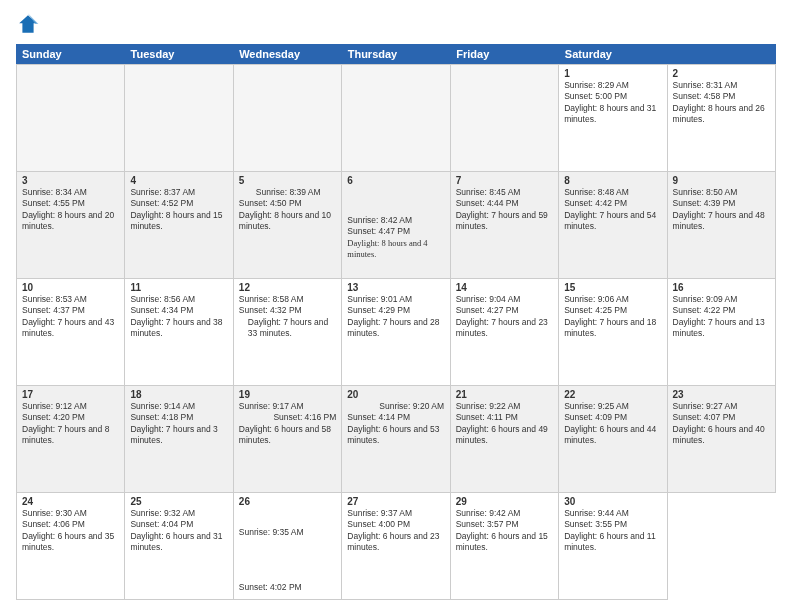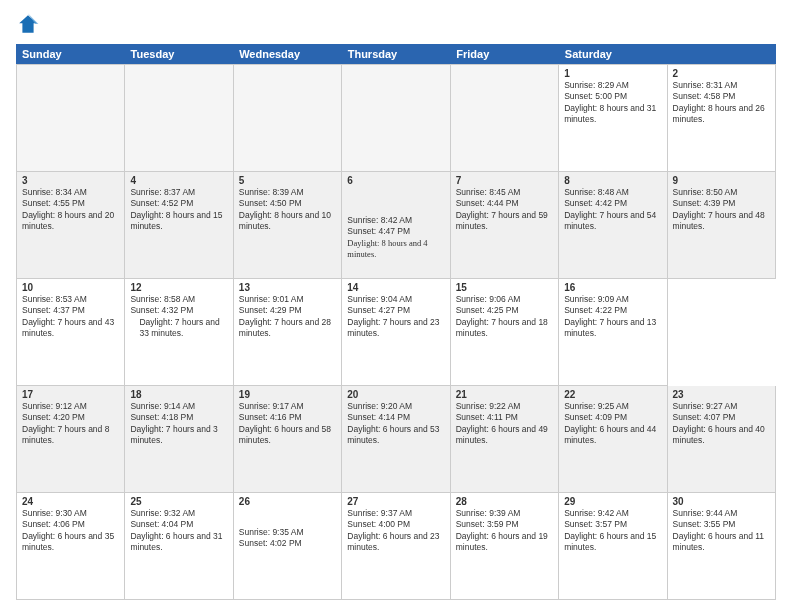--- a/index.html
+++ b/index.html
@@ -156,21 +156,21 @@
             <div style="line-height: 1.35;">Daylight: 8 hours and 20 minutes.</div>
           </div>
           <div class="cal-cell shaded">
             <span class="day-num">4</span>
             <div style="line-height: 1.35;">Sunrise: 8:37 AM</div>
             <div style="line-height: 1.35;">Sunset: 4:52 PM</div>
             <div style="line-height: 1.35;">Daylight: 8 hours and 15 minutes.</div>
           </div>
           <div class="cal-cell shaded">
             <span class="day-num">5</span>
-            <div style="line-height: 1.35;">Sunrise: 8:39 AM</div>
+            <div style="line-height: 1.35; margin-left: 17px;">Sunrise: 8:39 AM</div>
             <div style="line-height: 1.35;">Sunset: 4:50 PM</div>
             <div style="line-height: 1.35;">Daylight: 8 hours and 10 minutes.</div>
           </div>
           <div class="cal-cell shaded">
             <span class="day-num">6</span>
             <div style="line-height: 1.35; margin-top: 29px;">Sunrise: 8:42 AM</div>
             <div style="line-height: 1.35;">Sunset: 4:47 PM</div>
             <div style="line-height: 1.35; font-family: Liberation Serif, serif;">Daylight: 8 hours and 4 minutes.</div>
           </div>
           <div class="cal-cell shaded">
@@ -193,20 +193,26 @@
           </div>
         </div>
         <div class="cal-row">
           <div class="cal-cell">
             <span class="day-num">10</span>
             <div style="line-height: 1.35;">Sunrise: 8:53 AM</div>
             <div style="line-height: 1.35;">Sunset: 4:37 PM</div>
             <div style="line-height: 1.35;">Daylight: 7 hours and 43 minutes.</div>
           </div>
           <div class="cal-cell">
+            <span class="day-num">11</span>
+            <div style="line-height: 1.35;">Sunrise: 8:56 AM</div>
+            <div style="line-height: 1.35;">Sunset: 4:34 PM</div>
+            <div style="line-height: 1.35;">Daylight: 7 hours and 38 minutes.</div>
+          </div>
+          <div class="cal-cell">
             <span class="day-num">12</span>
             <div style="line-height: 1.35;">Sunrise: 8:58 AM</div>
             <div style="line-height: 1.35;">Sunset: 4:32 PM</div>
             <div style="line-height: 1.35; margin-left: 9px;">Daylight: 7 hours and 33 minutes.</div>
           </div>
           <div class="cal-cell">
             <span class="day-num">13</span>
             <div style="line-height: 1.35;">Sunrise: 9:01 AM</div>
             <div style="line-height: 1.35;">Sunset: 4:29 PM</div>
             <div style="line-height: 1.35;">Daylight: 7 hours and 28 minutes.</div>
@@ -239,26 +245,26 @@
           </div>
           <div class="cal-cell shaded">
             <span class="day-num">18</span>
             <div style="line-height: 1.35;">Sunrise: 9:14 AM</div>
             <div style="line-height: 1.35;">Sunset: 4:18 PM</div>
             <div style="line-height: 1.35;">Daylight: 7 hours and 3 minutes.</div>
           </div>
           <div class="cal-cell shaded">
             <span class="day-num">19</span>
             <div style="line-height: 1.35;">Sunrise: 9:17 AM</div>
-            <div style="line-height: 1.35;">Sunset: 4:16 PM</div>
+            <div style="line-height: 1.35; text-align: right;">Sunset: 4:16 PM</div>
             <div style="line-height: 1.35;">Daylight: 6 hours and 58 minutes.</div>
           </div>
           <div class="cal-cell shaded">
             <span class="day-num">20</span>
-            <div style="line-height: 1.35;">Sunrise: 9:20 AM</div>
+            <div style="line-height: 1.35; margin-left: 32px;">Sunrise: 9:20 AM</div>
             <div style="line-height: 1.35;">Sunset: 4:14 PM</div>
             <div style="line-height: 1.35;">Daylight: 6 hours and 53 minutes.</div>
           </div>
           <div class="cal-cell shaded">
             <span class="day-num">21</span>
             <div style="line-height: 1.35;">Sunrise: 9:22 AM</div>
             <div style="line-height: 1.35;">Sunset: 4:11 PM</div>
             <div style="line-height: 1.35;">Daylight: 6 hours and 49 minutes.</div>
           </div>
           <div class="cal-cell shaded">
@@ -283,33 +289,27 @@
           </div>
           <div class="cal-cell">
             <span class="day-num">25</span>
             <div style="line-height: 1.35;">Sunrise: 9:32 AM</div>
             <div style="line-height: 1.35;">Sunset: 4:04 PM</div>
             <div style="line-height: 1.35;">Daylight: 6 hours and 31 minutes.</div>
           </div>
           <div class="cal-cell">
             <span class="day-num">26</span>
             <div style="line-height: 1.35; margin-top: 20px;">Sunrise: 9:35 AM</div>
-            <div style="line-height: 1.35;">Sunset: 4:02 PM</div>
+            <div style="line-height: 1.35; margin-top: 44px;">Sunset: 4:02 PM</div>
           </div>
           <div class="cal-cell">
             <span class="day-num">27</span>
             <div style="line-height: 1.35;">Sunrise: 9:37 AM</div>
             <div style="line-height: 1.35;">Sunset: 4:00 PM</div>
             <div style="line-height: 1.35;">Daylight: 6 hours and 23 minutes.</div>
-          </div>
-          <div class="cal-cell">
-            <span class="day-num">28</span>
-            <div style="line-height: 1.35;">Sunrise: 9:39 AM</div>
-            <div style="line-height: 1.35;">Sunset: 3:59 PM</div>
-            <div style="line-height: 1.35;">Daylight: 6 hours and 19 minutes.</div>
           </div>
           <div class="cal-cell">
             <span class="day-num">29</span>
             <div style="line-height: 1.35;">Sunrise: 9:42 AM</div>
             <div style="line-height: 1.35;">Sunset: 3:57 PM</div>
             <div style="line-height: 1.35;">Daylight: 6 hours and 15 minutes.</div>
           </div>
           <div class="cal-cell">
             <span class="day-num">30</span>
             <div style="line-height: 1.35;">Sunrise: 9:44 AM</div>

